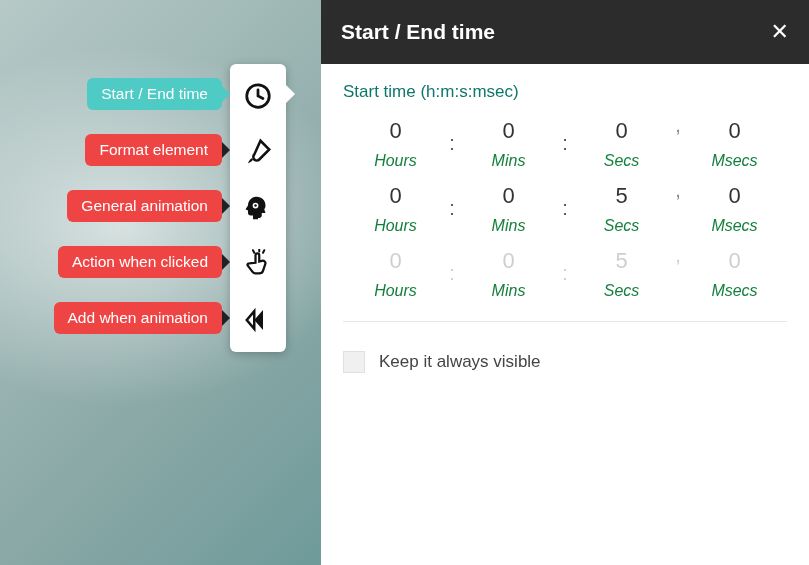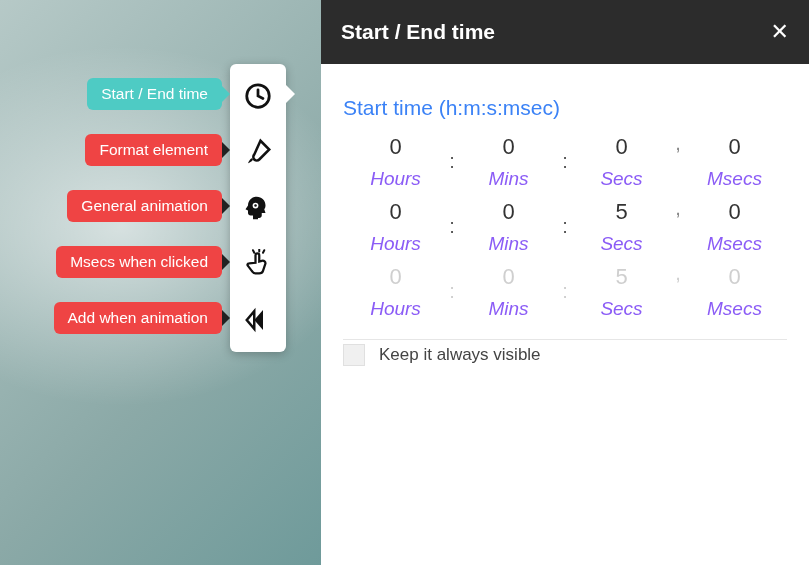--- a/index.html
+++ b/index.html
@@ -26,34 +26,34 @@
     height: 64px;
     display: flex;
     align-items: center;
     padding: 0 20px;
     justify-content: space-between;
   }
   .panel-title { font-size: 21px; font-weight: 600; }
   .close-x { font-size: 22px; cursor: pointer; }
 
   .panel-body { padding: 18px 22px; color: #444; }
-  .section-label { font-size: 21px; color: #3b82f6; margin-top: 14px; margin-bottom: 6px; }
+  .section-label { font-size: 17px; color: #0f766e; margin-bottom: 6px; }
 
   .time-row { display: flex; align-items: center; padding: 6px 0 0 0; }
   .time-cell { flex: 1; text-align: center; position: relative; }
   .time-val { font-size: 22px; color: #333; }
   .time-val.muted { color: #cfcfcf; }
-  .time-sub { font-size: 19px; color: #8b5cf6; font-style: italic; margin-top: 8px; display:block; }
+  .time-sub { font-size: 16px; color: #15803d; font-style: italic; margin-top: 8px; display:block; }
   .sep { font-size: 20px; color: #555; width: 8px; text-align: center; }
   .sep.comma { align-self: flex-end; margin-bottom: 36px; color: #888; }
   .sep.muted { color: #cfcfcf; }
 
   .divider { border: none; border-top: 1px solid #e6e6e6; margin: 18px 0 0 0; }
 
-  .check-row { display: flex; align-items: center; margin-top: 4px; }
+  .check-row { display: flex; align-items: center; margin-top: 29px; }
   .checkbox {
     width: 22px; height: 22px;
     background: #f0f0f0;
     border: 1px solid #e0e0e0;
     margin-right: 14px;
     cursor: pointer;
   }
   .check-label { font-size: 17px; color: #444; }
 
   
@@ -187,14 +187,14 @@
     <svg viewBox="0 0 24 24">
         <path d="M3 12l6-7v14z" fill="none" stroke="#111" stroke-width="2"></path>
         <path d="M9 12l7-8v16z" fill="#111"></path>
       </svg>
   </div>
 </div>
 
 <div class="pill active" style="top:78px"><span>Start / End time</span></div>
 <div class="pill" style="top:134px"><span>Format element</span></div>
 <div class="pill" style="top:190px"><span>General animation</span></div>
-<div class="pill" style="top:246px"><span>Msecs when clicked</span></div>
+<div class="pill" style="top:246px"><span>Action when clicked</span></div>
 <div class="pill" style="top:302px"><span>Add when animation</span></div>
 
 </body></html>

